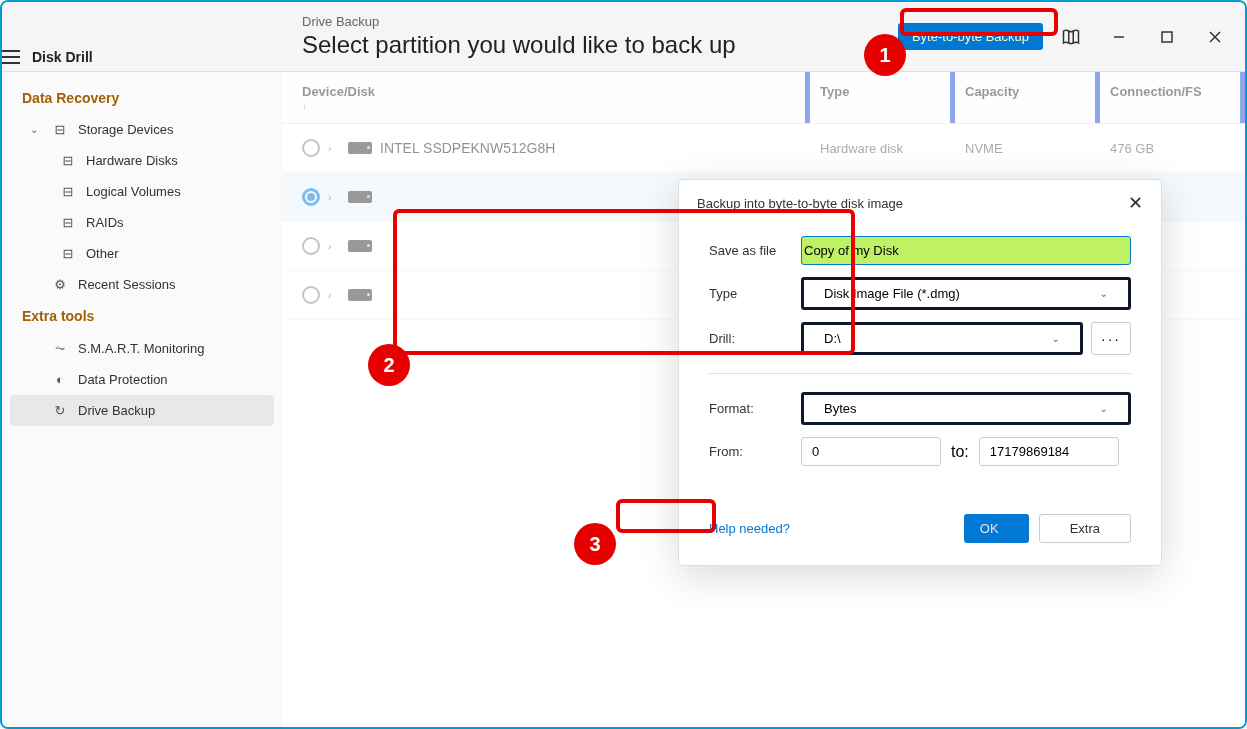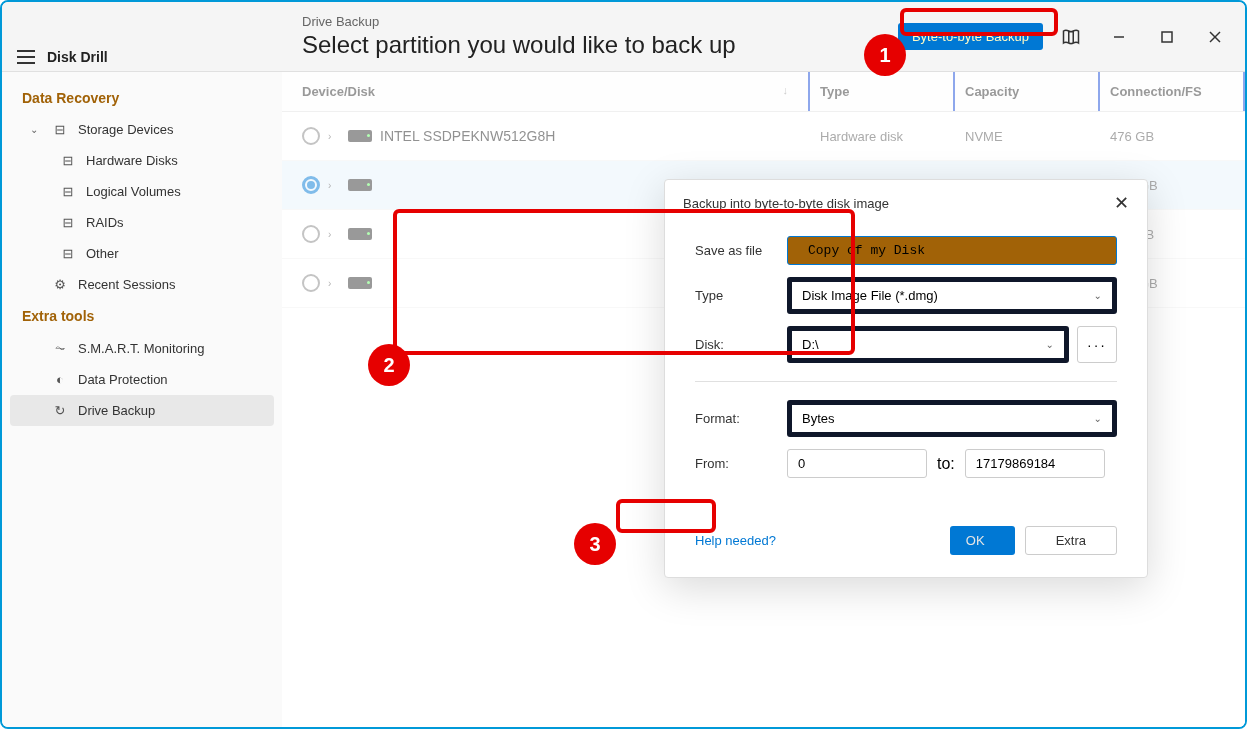--- a/index.html
+++ b/index.html
@@ -1,19 +1,19 @@
 <!DOCTYPE html>
 <html><head>
 <meta charset="utf-8">
 <style>
 * { box-sizing: border-box; margin: 0; padding: 0; font-family: 'Segoe UI', Arial, sans-serif; }
 body { width: 1247px; height: 729px; background: #fff; border: 2px solid #0099d8; border-radius: 8px; overflow: hidden; position: relative; }
 
 .titlebar { display: flex; align-items: center; height: 70px; background: #f5f5f5; border-bottom: 1px solid #e0e0e0; }
-.titlebar-left { display: flex; align-items: center; width: 280px; padding-left: 15px; gap: 12px; margin-top: 40px; }
+.titlebar-left { display: flex; align-items: center; width: 280px; gap: 12px; margin-top: 40px; }
 .hamburger { display: flex; flex-direction: column; gap: 4px; cursor: pointer; }
 .hamburger span { width: 18px; height: 2px; background: #333; }
 .app-title { font-size: 14px; font-weight: 600; color: #222; }
 .titlebar-center { flex: 1; padding-left: 20px; }
 .breadcrumb { font-size: 13px; color: #666; }
 .page-title { font-size: 24px; font-weight: 400; color: #222; margin-top: 2px; }
 .titlebar-right { display: flex; align-items: center; gap: 8px; padding-right: 10px; }
 .btn-primary { background: #0078d4; color: #fef9c3; border: none; padding: 6px 14px; font-size: 13px; border-radius: 3px; cursor: pointer; }
 .icon-btn { width: 40px; height: 40px; display: flex; align-items: center; justify-content: center; cursor: pointer; font-size: 14px; color: #333; }
 
@@ -22,48 +22,48 @@
 .section-header { font-size: 14px; font-weight: 600; color: #a16207; padding: 8px 12px; }
 .nav-item { display: flex; align-items: center; gap: 10px; padding: 8px 12px; font-size: 13px; color: #333; cursor: pointer; border-radius: 4px; }
 .nav-item.selected { background: #e8e8e8; }
 .nav-item.indent1 { padding-left: 20px; }
 .nav-item.indent2 { padding-left: 50px; }
 .chev { font-size: 10px; color: #666; width: 12px; }
 .nav-icon { width: 16px; display: flex; justify-content: center; color: #555; }
 
 .content { flex: 1; background: #fff; position: relative; }
 .table-header { display: flex; border-bottom: 1px solid #e0e0e0; background: #fcfcfc; }
-.th { padding: 12px 10px; font-size: 13px; font-weight: 600; color: #333; border-right: 2px solid #1d4ed8; }
+.th { padding: 12px 10px; font-size: 13px; font-weight: 600; color: #333; border-right: 5px solid #1d4ed8; flex-direction: column; }
 .th-device { flex: 1; padding-left: 20px; display: flex; justify-content: space-between; }
 .th-type { width: 145px; }
 .th-conn { width: 145px; }
 .th-cap { width: 145px; }
 .sort-ic { color: #999; font-size: 11px; padding-right: 10px; }
 
 .row { display: flex; align-items: center; border-bottom: 1px solid #f0f0f0; height: 49px; }
 .row.selected { background: #e6f2fb; }
 .cell-device { flex: 1; display: flex; align-items: center; gap: 8px; padding-left: 20px; font-size: 14px; color: #222; }
 .radio { width: 18px; height: 18px; border: 2px solid #888; border-radius: 50%; position: relative; }
 .radio.on { border-color: #0078d4; border-width: 3px; }
 .radio.on::after { content: ''; position: absolute; top: 2px; left: 2px; width: 8px; height: 8px; background: #0078d4; border-radius: 50%; }
 .expand { font-size: 10px; color: #666; width: 12px; }
 .disk-ic { width: 24px; height: 12px; background: #333; border-radius: 2px; position: relative; }
 .disk-ic::after { content: ''; position: absolute; right: 2px; top: 4px; width: 3px; height: 3px; background: #6f6; border-radius: 50%; }
 .cell { width: 145px; padding: 0 10px; font-size: 13px; color: #555; }
 
 .overlay { position: absolute; inset: 0; background: rgba(255,255,255,0.5); }
-.modal { position: absolute; left: 382px; top: 107px; width: 484px; background: #fff; border: 1px solid #ddd; border-radius: 4px; box-shadow: 0 10px 40px rgba(0,0,0,0.15); }
+.modal { position: absolute; left: 396px; top: 107px; width: 484px; background: #fff; border: 1px solid #ddd; border-radius: 4px; box-shadow: 0 10px 40px rgba(0,0,0,0.15); }
 .modal-header { display: flex; justify-content: space-between; align-items: center; padding: 12px 18px; font-size: 13px; color: #333; }
 .modal-close { font-size: 18px; cursor: pointer; color: #333; }
 .modal-body { padding: 10px 30px 20px; }
 .form-row { display: flex; align-items: center; gap: 12px; margin-bottom: 12px; }
 .form-label { width: 80px; text-align: left; font-size: 13px; color: #333; }
-.form-input { flex: 1; border: 1px solid #ccc; border-radius: 3px; padding: 6px 20px; font-size: 13px; background: #a16207; font-family: Liberation Mono, monospace; }
+.form-input { flex: 1; border: 1px solid #ccc; border-radius: 3px; padding: 6px 2px; font-size: 13px; background: #bef264; }
 .form-input.focused { border-color: #0078d4; }
-.form-select { flex: 1; display: flex; justify-content: space-between; align-items: center; border: 5px solid #0f172a; border-radius: 3px; padding: 6px 10px; font-size: 13px; background: #fff; cursor: pointer; }
+.form-select { flex: 1; display: flex; justify-content: space-between; align-items: center; border: 3px solid #0f172a; border-radius: 3px; padding: 6px 20px; font-size: 13px; background: #fff; cursor: pointer; }
 .chev-down { font-size: 10px; color: #666; }
 .path-row { display: flex; gap: 8px; flex: 1; }
 .browse-btn { width: 40px; border: 1px solid #ccc; border-radius: 3px; background: #fff; display: flex; align-items: center; justify-content: center; font-size: 14px; letter-spacing: 2px; cursor: pointer; }
 .divider { border: none; border-top: 1px solid #e0e0e0; margin: 18px 0; }
 .range-row { display: flex; align-items: center; gap: 10px; }
 .range-input { width: 140px; border: 1px solid #ccc; border-radius: 3px; padding: 6px 10px; font-size: 13px; }
 .modal-footer { display: flex; justify-content: space-between; align-items: center; padding: 16px 30px 22px; }
 .help-link { color: #0078d4; font-size: 13px; cursor: pointer; }
 .footer-btns { display: flex; gap: 10px; }
 .btn { padding: 6px 30px; font-size: 13px; border-radius: 3px; cursor: pointer; }
@@ -234,21 +234,21 @@
           <input class="form-input focused" value="Copy of my Disk" style="">
         </div>
         <div class="form-row">
           <div class="form-label">Type</div>
           <div class="form-select">
             <span>Disk Image File (*.dmg)</span>
             <span class="chev-down">⌄</span>
           </div>
         </div>
         <div class="form-row">
-          <div class="form-label">Disk:</div>
+          <div class="form-label">Drill:</div>
           <div class="path-row">
             <div class="form-select">
               <span>D:\</span>
               <span class="chev-down">⌄</span>
             </div>
             <div class="browse-btn">···</div>
           </div>
         </div>
         <hr class="divider">
         <div class="form-row">

